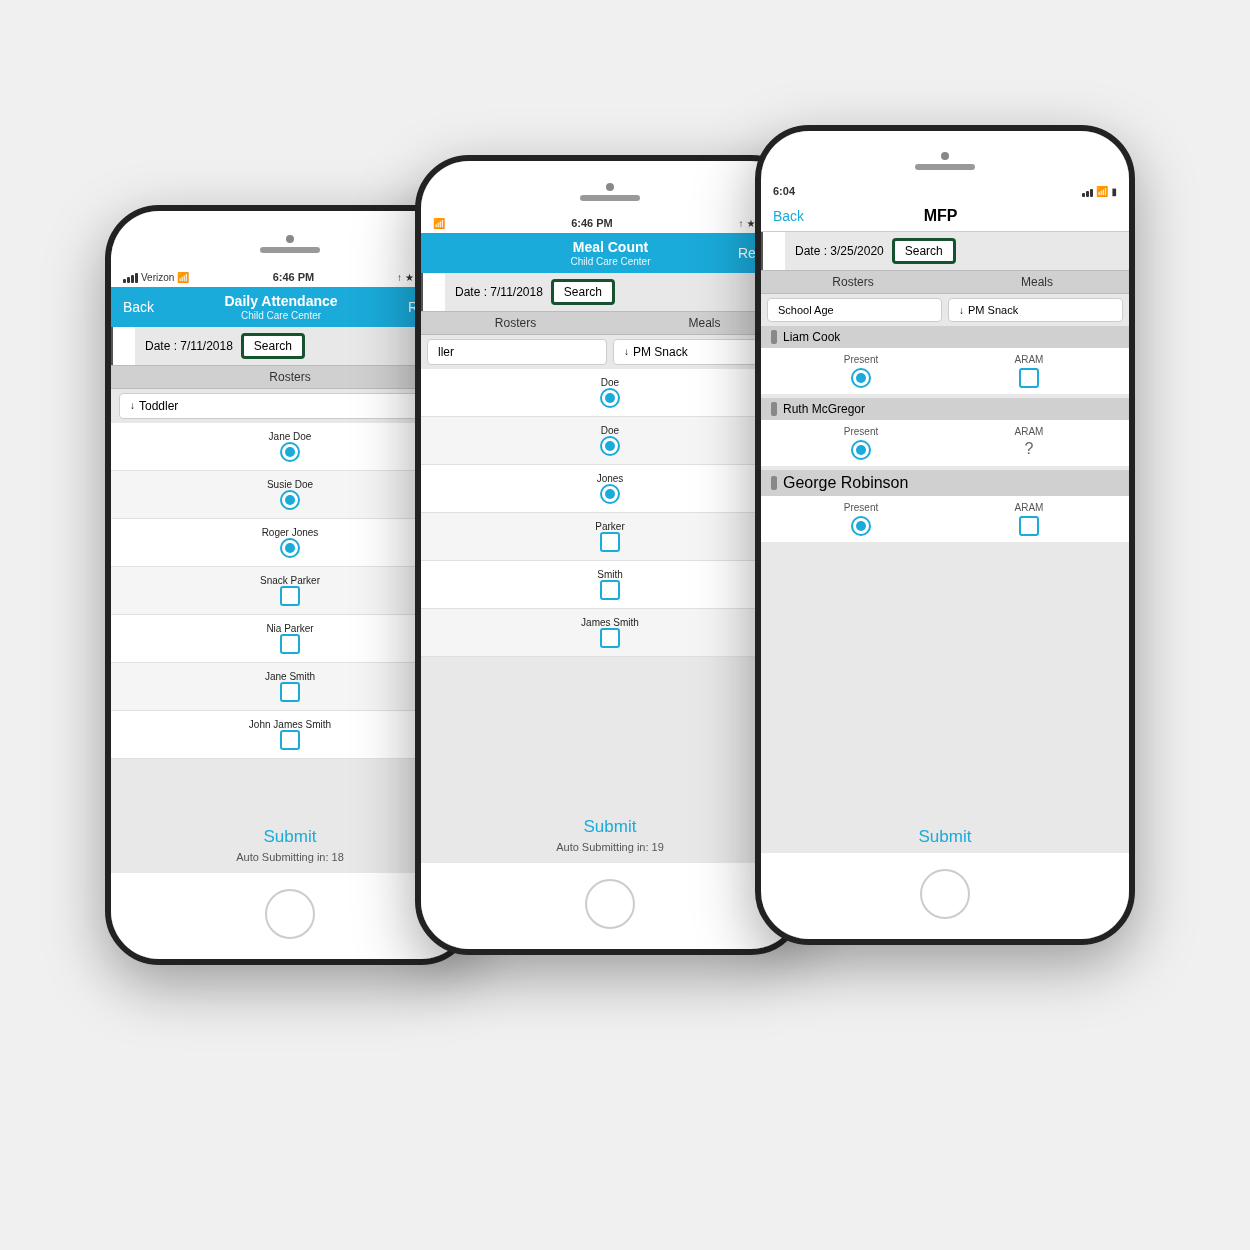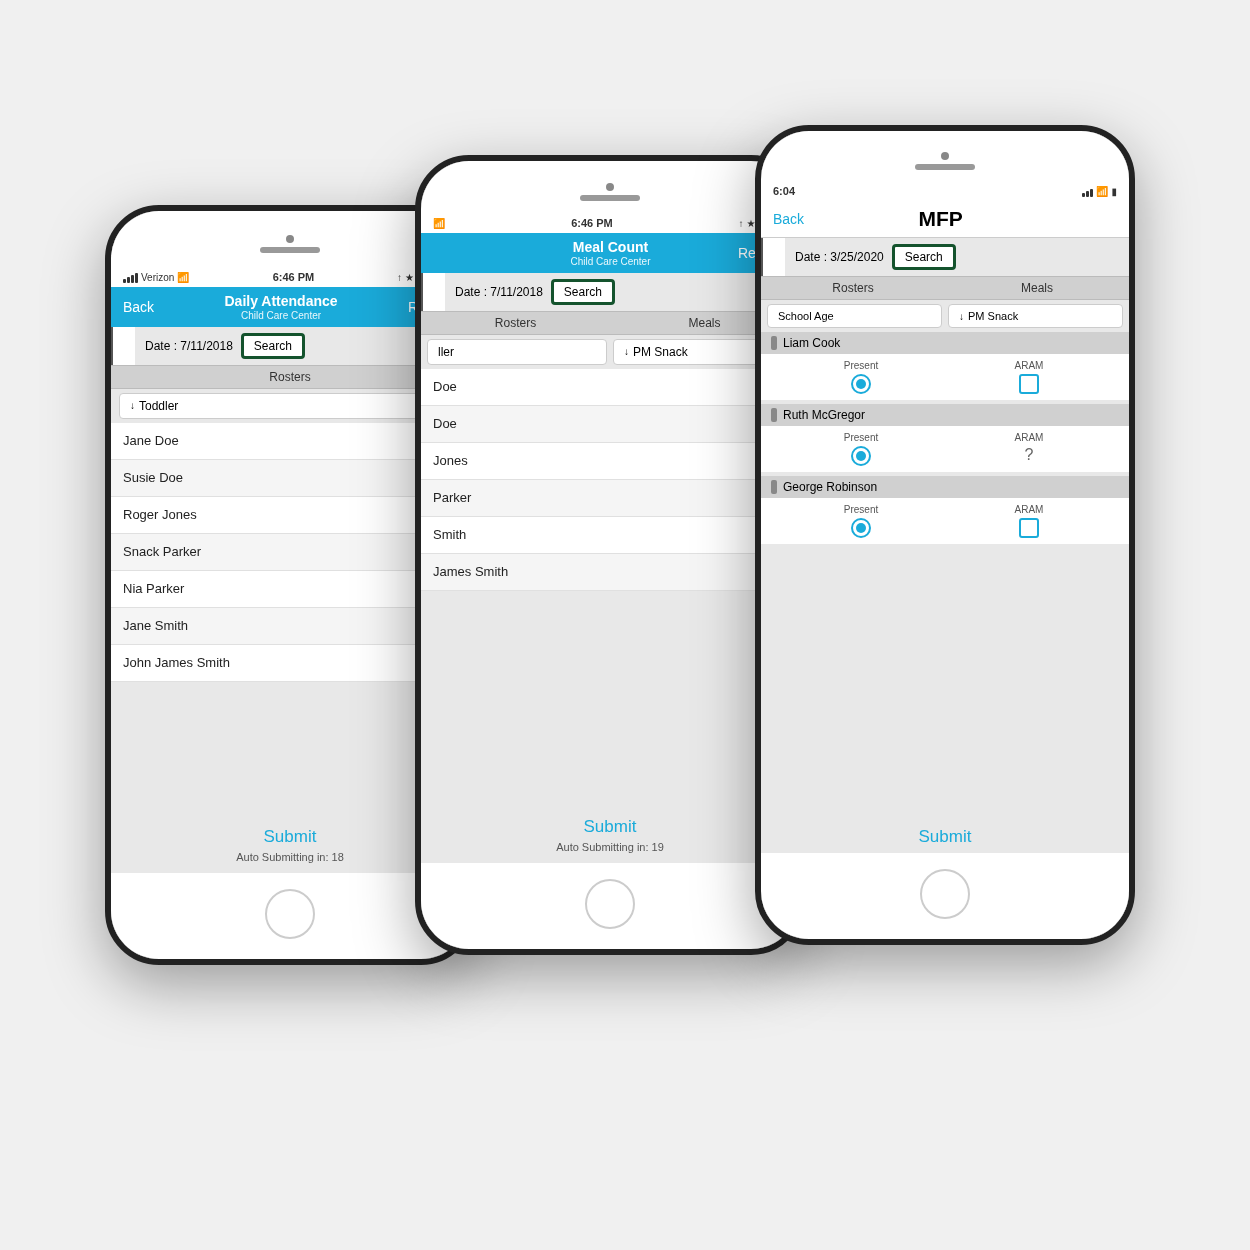--- a/index.html
+++ b/index.html
@@ -226,22 +226,23 @@
     .name-list {
       background: white;
     }
 
     .name-row {
       display: flex;
       align-items: center;
       justify-content: space-between;
       padding: 8px 12px;
       border-bottom: 1px solid #e0e0e0;
-      font-size: 13px;
+      font-size: 10px;
       color: #222;
+      flex-direction: column;
     }
 
     .name-row:nth-child(even) {
       background: #f5f5f5;
     }
 
     
     .checkbox-empty {
       width: 20px;
       height: 20px;
@@ -546,21 +547,21 @@
             <span style="height:6px"></span>
             <span style="height:8px"></span>
           </div>
           <span>📶</span>
           <span>▮</span>
         </div>
       </div>
 
       <div style="background:white; padding:6px 12px; display:flex; align-items:center; justify-content:space-between; border-bottom:1px solid #ccc; flex-shrink:0;">
         <span style="color:#1AABDA; font-size:14px;">Back</span>
-        <span style="font-size:21px; font-weight:600;">MFP</span>
+        <span style="font-size:16px; font-weight:600;">MFP</span>
         <div style="width:40px;"></div>
       </div>
 
       <div class="screen-wrapper">
 
         <div class="date-row">
           <span>Date : 3/25/2020</span>
           <button class="search-btn">Search</button>
         </div>
 
@@ -609,21 +610,21 @@
                 <div class="checkbox-filled"></div>
               </div>
               <div style="flex:1; display:flex; flex-direction:column; align-items:center; gap:3px;">
                 <span style="font-size:10px; color:#555;">ARAM</span>
                 <span style="font-size:16px; color:#666;">?</span>
               </div>
             </div>
           </div>
 
           <div style="background:white; margin-bottom:4px;">
-            <div style="background:#d0d0d0; padding:4px 10px; font-size:12px; font-weight:500; display:flex; align-items:center;">
+            <div style="background:#d0d0d0; padding:4px 10px; font-size:16px; font-weight:500; display:flex; align-items:center;">
               <span style="width:6px; height:14px; background:#888; display:inline-block; margin-right:6px; border-radius:2px;"></span>
               <span>George Robinson</span>
             </div>
             <div style="display:flex; padding:6px 16px;">
               <div style="flex:1; display:flex; flex-direction:column; align-items:center; gap:3px;">
                 <span style="font-size:10px; color:#555;">Present</span>
                 <div class="checkbox-filled"></div>
               </div>
               <div style="flex:1; display:flex; flex-direction:column; align-items:center; gap:3px;">
                 <span style="font-size:10px; color:#555;">ARAM</span>

